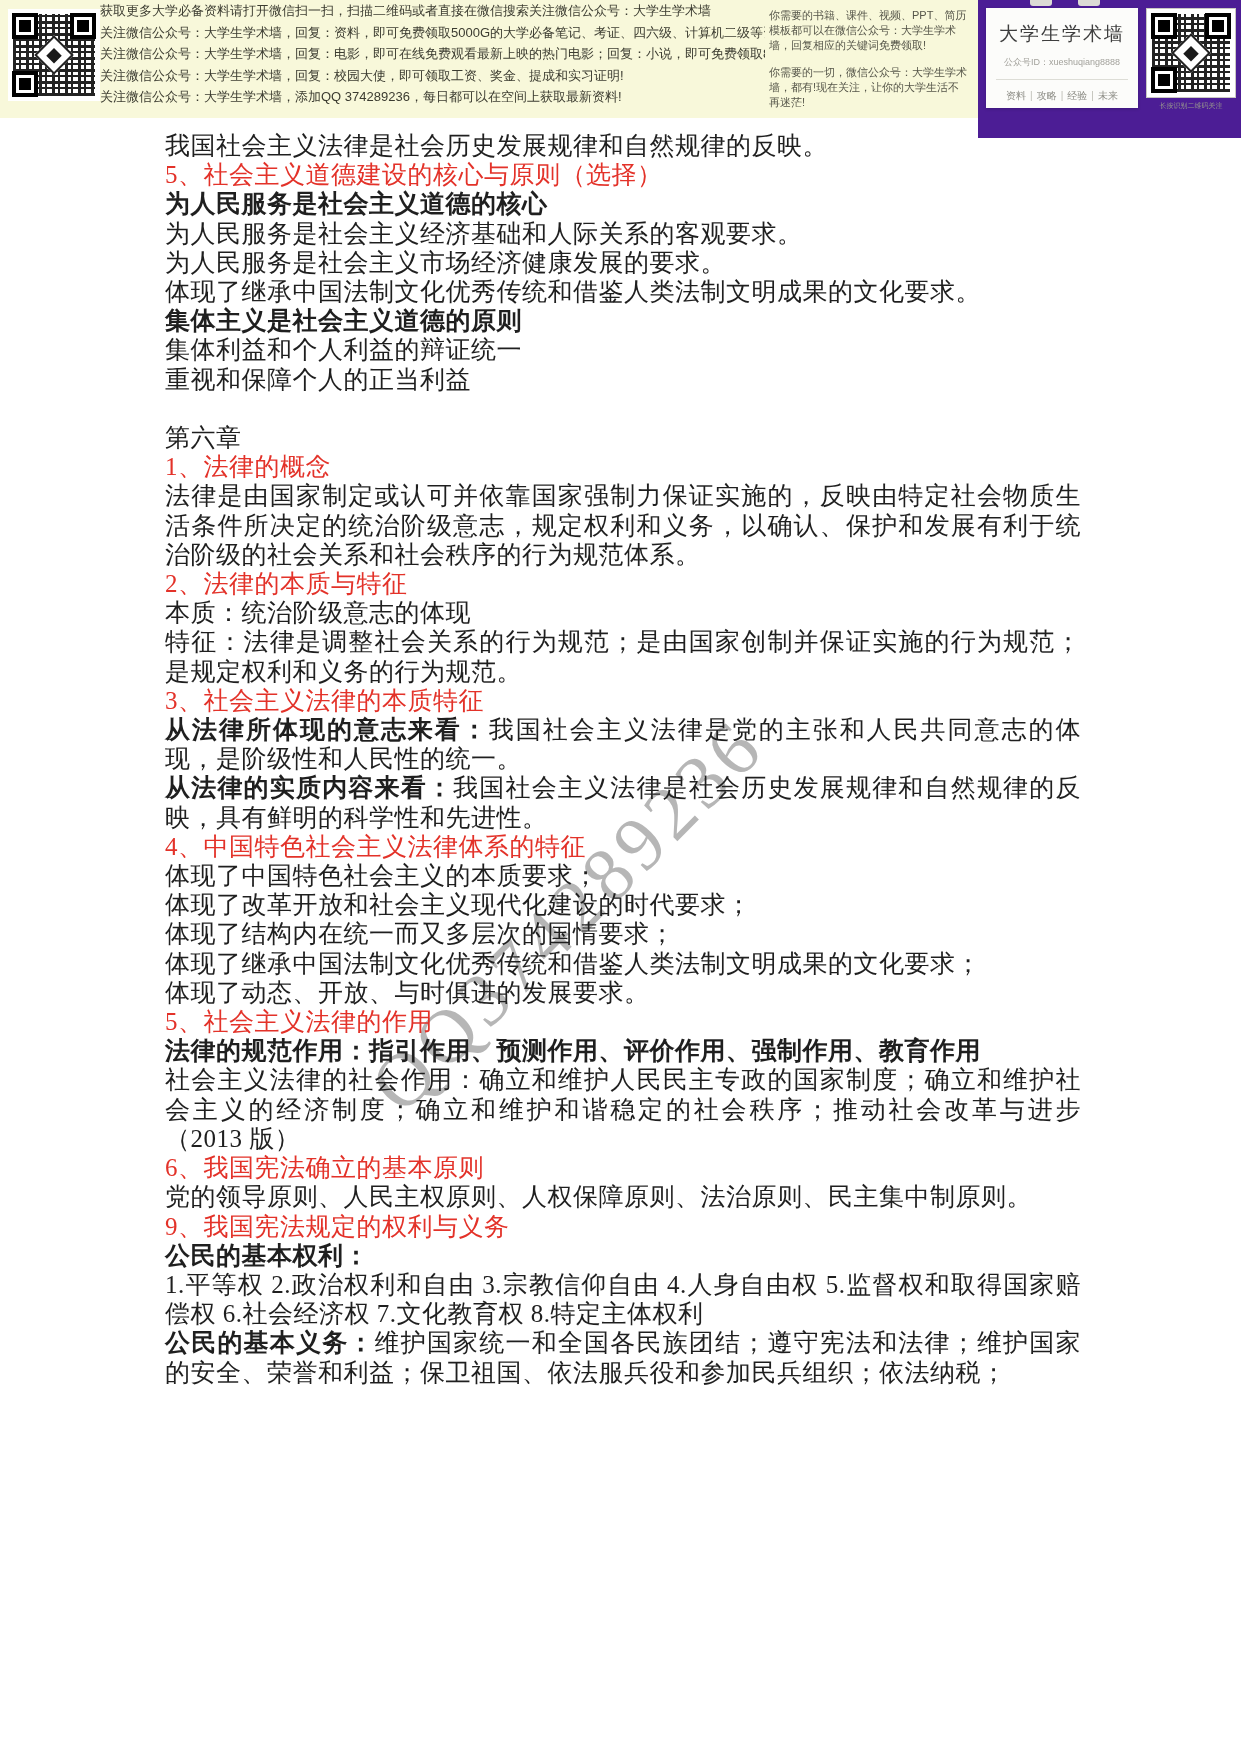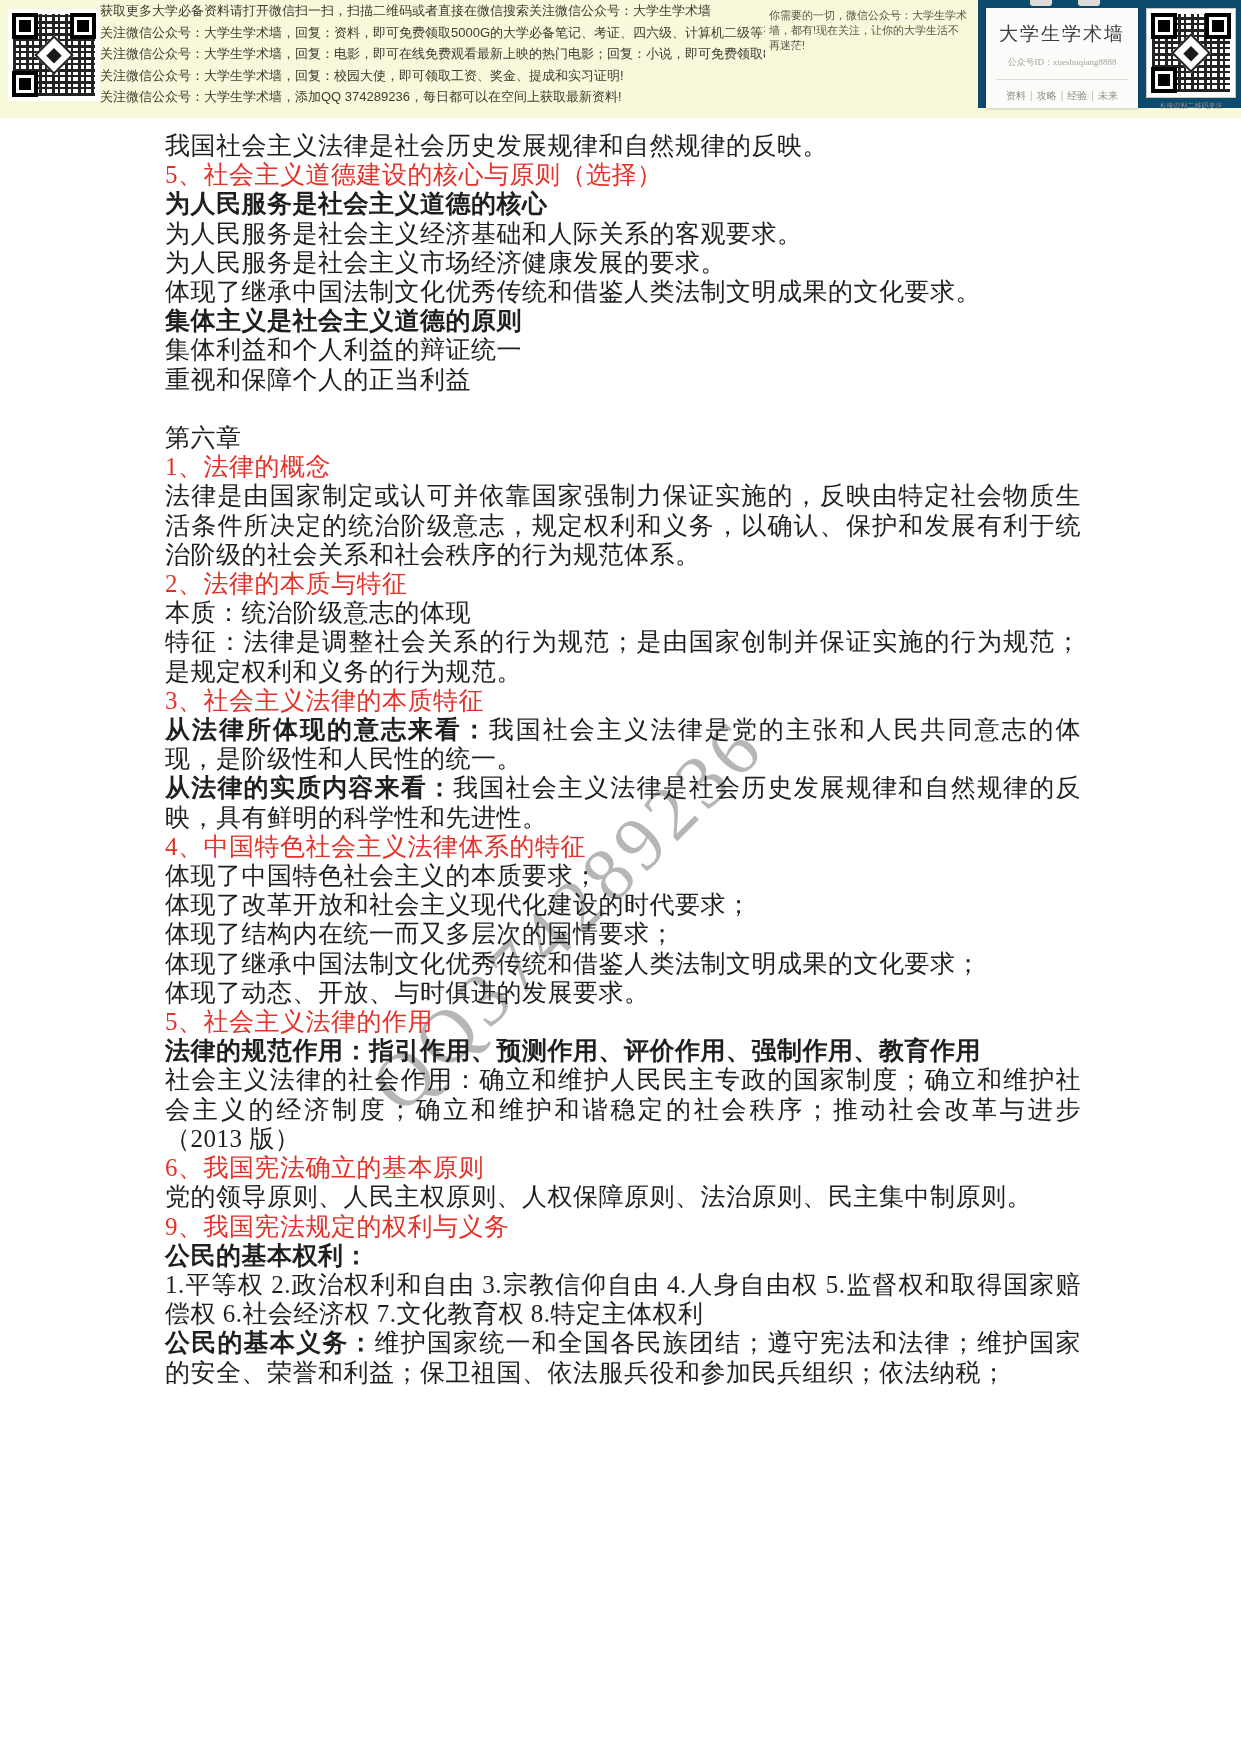--- a/index.html
+++ b/index.html
@@ -23,27 +23,27 @@
   .qr-logo::after{content:"";width:11px;height:11px;background:#1a1a1a;}
   .qr-left{width:92px;height:92px;margin:9px 0 0 8px;flex:0 0 auto;}
 
   .promo{width:665px;margin-left:0;font-size:13px;line-height:21.5px;
          color:#3b3b30;white-space:nowrap;overflow:hidden;}
   .promo-line{height:21.5px;}
 
   .midcol{width:198px;padding:8px 2px 8px 4px;font-size:11px;line-height:15px;color:#56564a;
           display:flex;flex-direction:column;justify-content:space-between;}
 
-  .panel{position:absolute;right:0;top:0;width:263px;height:108px;background:#0c4a6e;}
+  .panel{position:absolute;right:0;top:0;width:263px;height:138px;background:#4c1d95;}
   .notch{position:absolute;top:0;width:22px;height:6px;background:#dcdbd5;border-radius:0 0 3px 3px;}
   .notch.n1{left:52px}.notch.n2{left:100px}
   .card{position:absolute;left:8px;top:8px;width:152px;height:100px;background:#fcfcfa;
         box-shadow:0 1px 3px rgba(0,0,0,.18);text-align:center;}
   .card-title{margin-top:13px;font-size:19px;letter-spacing:2px;color:#3e3e3e;}
-  .card-id{margin-top:9px;font-size:9px;color:#a3a29c;font-family:Liberation Serif, serif;}
+  .card-id{margin-top:9px;font-size:9px;color:#a3a29c;}
   .card-div{margin:10px 10px 0 10px;border-top:1px solid #ddddd6;}
   .card-tabs{margin-top:9px;font-size:10px;color:#8c8c85;}
   .card-tabs .sep{color:#bdbdb5;padding:0 4px;}
   .qr-right-wrap{position:absolute;right:5px;top:8px;width:90px;}
   .qr-right{width:88px;height:88px;border:1px solid #c9c8c2;}
   .qr-caption{margin-top:3px;font-size:7px;color:#96958e;text-align:center;white-space:nowrap;overflow:hidden;}
 
   
   .watermark{position:absolute;left:415px;top:1042px;z-index:0;
      transform:rotate(-45deg);transform-origin:0 100%;
@@ -76,20 +76,21 @@
 
     <div class="promo">
         <div class="promo-line">获取更多大学必备资料请打开微信扫一扫，扫描二维码或者直接在微信搜索关注微信公众号：大学生学术墙</div>
         <div class="promo-line">关注微信公众号：大学生学术墙，回复：资料，即可免费领取5000G的大学必备笔记、考证、四六级、计算机二级等资料!</div>
         <div class="promo-line">关注微信公众号：大学生学术墙，回复：电影，即可在线免费观看最新上映的热门电影；回复：小说，即可免费领取8500本小说!</div>
         <div class="promo-line">关注微信公众号：大学生学术墙，回复：校园大使，即可领取工资、奖金、提成和实习证明!</div>
         <div class="promo-line">关注微信公众号：大学生学术墙，添加QQ 374289236，每日都可以在空间上获取最新资料!</div>
       </div>
 
     <div class="midcol">
+      <div>你需要的书籍、课件、视频、PPT、简历模板都可以在微信公众号：大学生学术墙，回复相应的关键词免费领取!</div>
       <div>你需要的一切，微信公众号：大学生学术墙，都有!现在关注，让你的大学生活不再迷茫!</div>
     </div>
 
     <div class="panel">
       <div class="notch n1"></div>
       <div class="notch n2"></div>
       <div class="card">
         <div class="card-title">大学生学术墙</div>
         <div class="card-id">公众号ID：xueshuqiang8888</div>
         <div class="card-div"></div>

